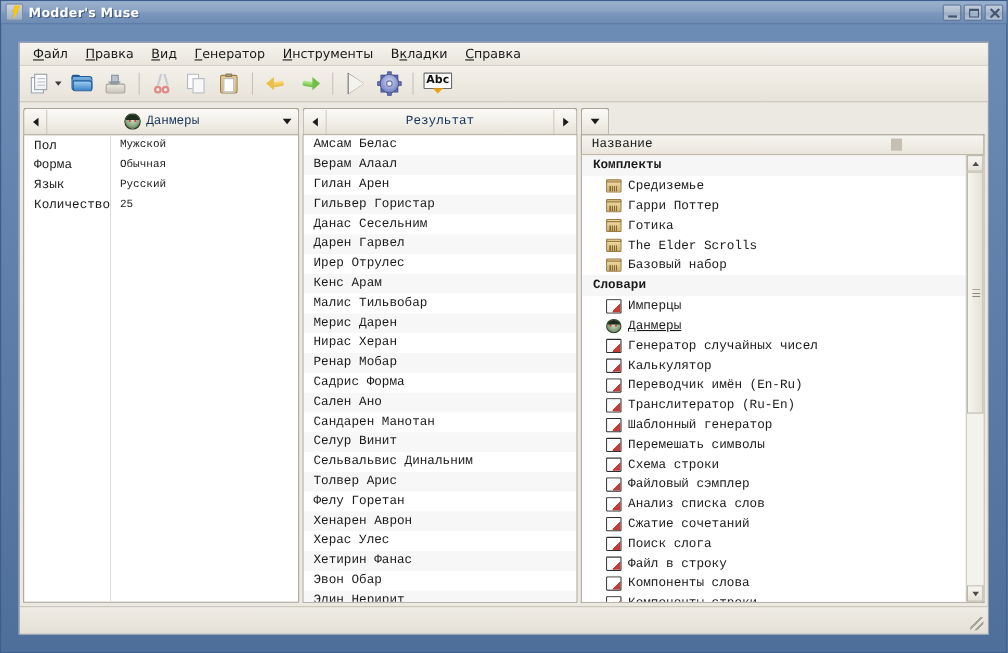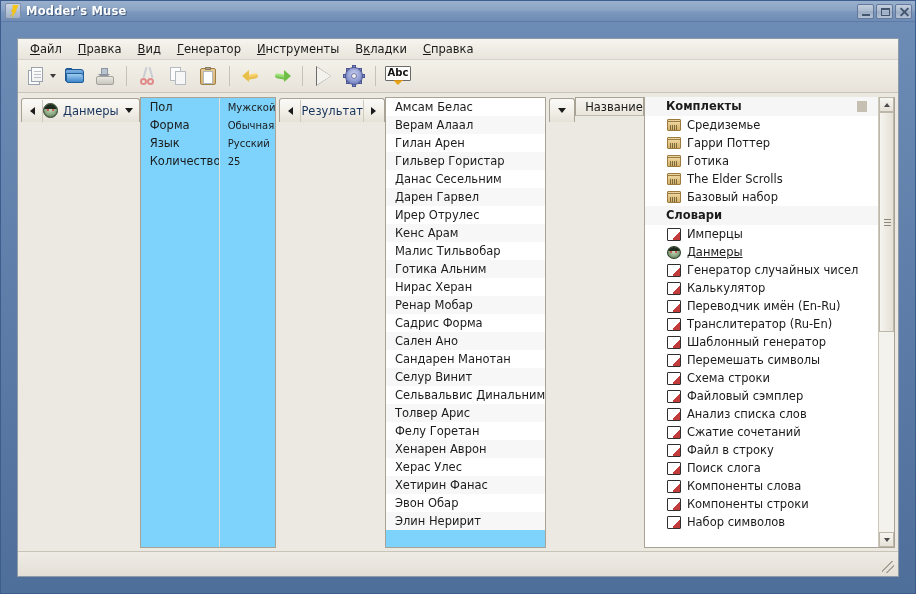--- a/index.html
+++ b/index.html
@@ -89,21 +89,21 @@
     position:relative;
   }
   .sep{width:1px;height:20px;background:#c7c2b6;margin:0 5px;flex:0 0 1px;}
   .tbcaret{
     width:0;height:0;border-left:3.5px solid transparent;border-right:3.5px solid transparent;
     border-top:4px solid #3a3a3a;margin-left:-2px;margin-right:3px;
   }
 
   
   .panels{flex:1 1 auto;display:flex;padding:4px 3px 0 3px;gap:3px;min-height:0;}
-  .panel{display:flex;flex-direction:row;min-height:0;}
+  .panel{display:flex;flex-direction:column;min-height:0;font-family:Liberation Mono, monospace;}
   .p-left{flex:0 0 251px;}
   .p-mid{flex:0 0 250px;}
   .p-right{flex:1 1 auto;min-width:0;}
 
   .tabstrip{height:25px;flex:0 0 25px;display:flex;align-items:flex-end;}
   .tabhdr{
     height:24px;flex:1 1 auto;box-sizing:border-box;
     border:1px solid #a9a396;border-bottom:none;
     border-radius:3px 3px 0 0;
     background:linear-gradient(to bottom,#fbfaf7 0%,#f2efe8 55%,#e6e2d8 100%);
@@ -119,21 +119,21 @@
     width:20px;height:22px;display:flex;align-items:center;justify-content:center;
     flex:0 0 20px;
   }
   .navbtn.l{border-right:1px solid #cfcabd;}
   .navbtn.r{border-left:1px solid #cfcabd;}
   .tri-l{width:0;height:0;border-top:4px solid transparent;border-bottom:4px solid transparent;border-right:5px solid #1b1b1b;}
   .tri-r{width:0;height:0;border-top:4px solid transparent;border-bottom:4px solid transparent;border-left:5px solid #1b1b1b;}
   .tri-d{width:0;height:0;border-left:4.5px solid transparent;border-right:4.5px solid transparent;border-top:5px solid #1b1b1b;}
 
   .panelbody{
-    flex:1 1 auto;min-height:0;background:#7dd3fc;
+    flex:1 1 auto;min-height:0;background:#ffffff;
     border:1px solid #a9a396;box-sizing:border-box;
     overflow:hidden;position:relative;
   }
 
   
   .params{position:relative;height:100%;}
   .params:before{
     content:"";position:absolute;left:78px;top:0;bottom:0;width:1px;background:#e2dfd8;
   }
   .prow{display:flex;height:18px;align-items:center;}
@@ -157,21 +157,21 @@
     display:flex;align-items:center;position:relative;
   }
   .treehead span{padding-left:9px;color:#1b1b1b;font-size:11.5px;}
   .colsep{position:absolute;left:281px;top:3px;bottom:3px;width:1px;background:#c6c0b3;}
   .treewrap{
     flex:1 1 auto;min-height:0;display:flex;
     border:1px solid #a9a396;border-top:none;box-sizing:border-box;background:#fff;
   }
   .tree{flex:1 1 auto;min-width:0;overflow:hidden;background:#fff;}
   .tgroup{
-    height:19px;line-height:19px;padding-left:21px;font-weight:bold;font-size:11.5px;color:#1b1b1b;
+    height:19px;line-height:19px;padding-left:10px;font-weight:bold;font-size:11.5px;color:#1b1b1b;
     background:#f6f6f6;
   }
   .titem{height:18px;display:flex;align-items:center;padding-left:22px;gap:6px;}
   .titem .lbl{color:#1b1b1b;font-size:11.5px;white-space:nowrap;}
   .titem.link .lbl{color:#1b1b1b;text-decoration:underline;}
 
   
   .ico{width:14px;height:14px;flex:0 0 14px;position:relative;}
   .ico-crate{
     background:linear-gradient(to bottom,#f0dba8 0%,#e3c585 50%,#d5b06a 100%);
@@ -503,21 +503,21 @@
           <div class="rlist" id="result-list">
               <div class="ritem">Амсам Белас</div>
               <div class="ritem">Верам Алаал</div>
               <div class="ritem">Гилан Арен</div>
               <div class="ritem">Гильвер Гористар</div>
               <div class="ritem">Данас Сесельним</div>
               <div class="ritem">Дарен Гарвел</div>
               <div class="ritem">Ирер Отрулес</div>
               <div class="ritem">Кенс Арам</div>
               <div class="ritem">Малис Тильвобар</div>
-              <div class="ritem">Готика Альним</div>
+              <div class="ritem">Мерис Дарен</div>
               <div class="ritem">Нирас Херан</div>
               <div class="ritem">Ренар Мобар</div>
               <div class="ritem">Садрис Форма</div>
               <div class="ritem">Сален Ано</div>
               <div class="ritem">Сандарен Манотан</div>
               <div class="ritem">Селур Винит</div>
               <div class="ritem">Сельвальвис Динальним</div>
               <div class="ritem">Толвер Арис</div>
               <div class="ritem">Фелу Горетан</div>
               <div class="ritem">Хенарен Аврон</div>
@@ -608,25 +608,25 @@
               <div class="titem">
                 <span class="ico ico-book"></span>
                 <span class="lbl">Анализ списка слов</span>
               </div>
               <div class="titem">
                 <span class="ico ico-book"></span>
                 <span class="lbl">Сжатие сочетаний</span>
               </div>
               <div class="titem">
                 <span class="ico ico-book"></span>
+                <span class="lbl">Поиск слога</span>
+              </div>
+              <div class="titem">
+                <span class="ico ico-book"></span>
                 <span class="lbl">Файл в строку</span>
-              </div>
-              <div class="titem">
-                <span class="ico ico-book"></span>
-                <span class="lbl">Поиск слога</span>
               </div>
               <div class="titem">
                 <span class="ico ico-book"></span>
                 <span class="lbl">Компоненты слова</span>
               </div>
               <div class="titem">
                 <span class="ico ico-book"></span>
                 <span class="lbl">Компоненты строки</span>
               </div>
               <div class="titem">

